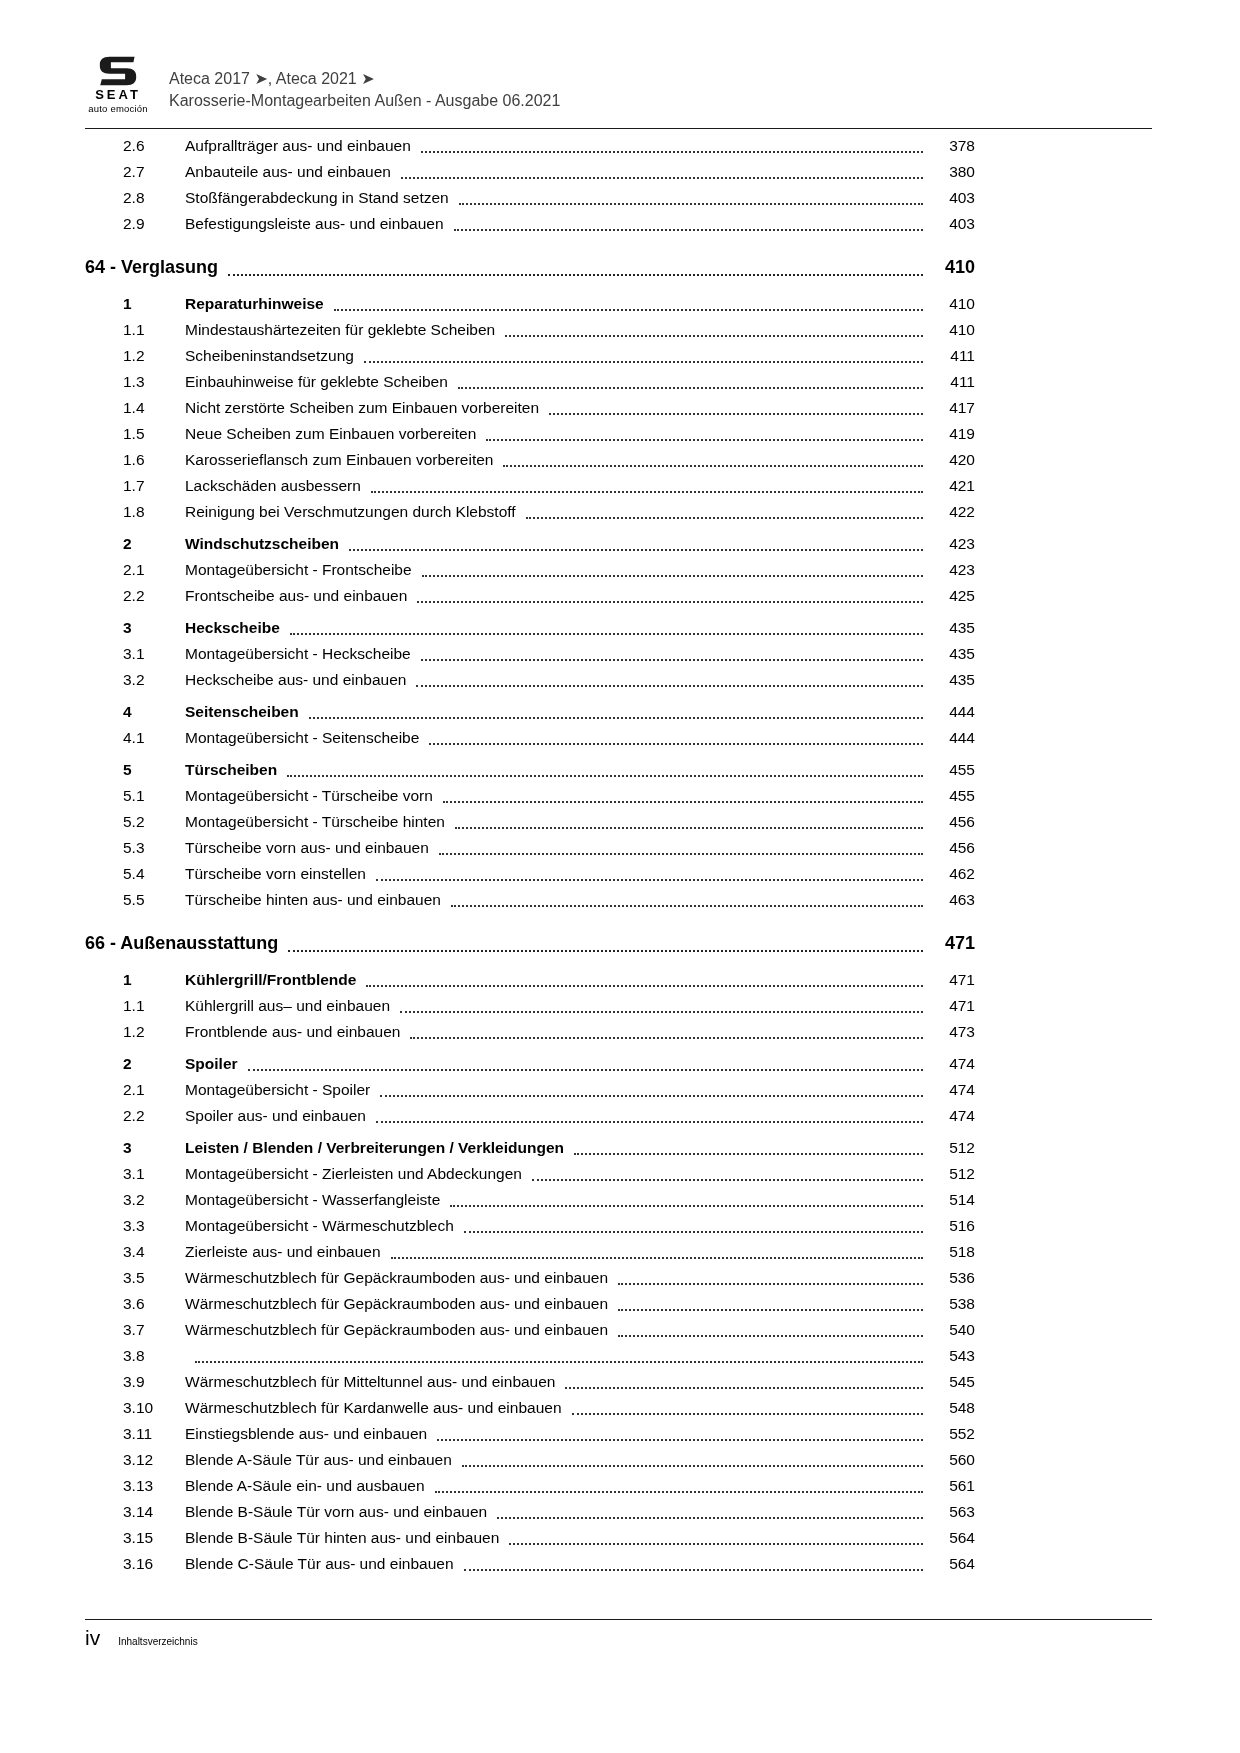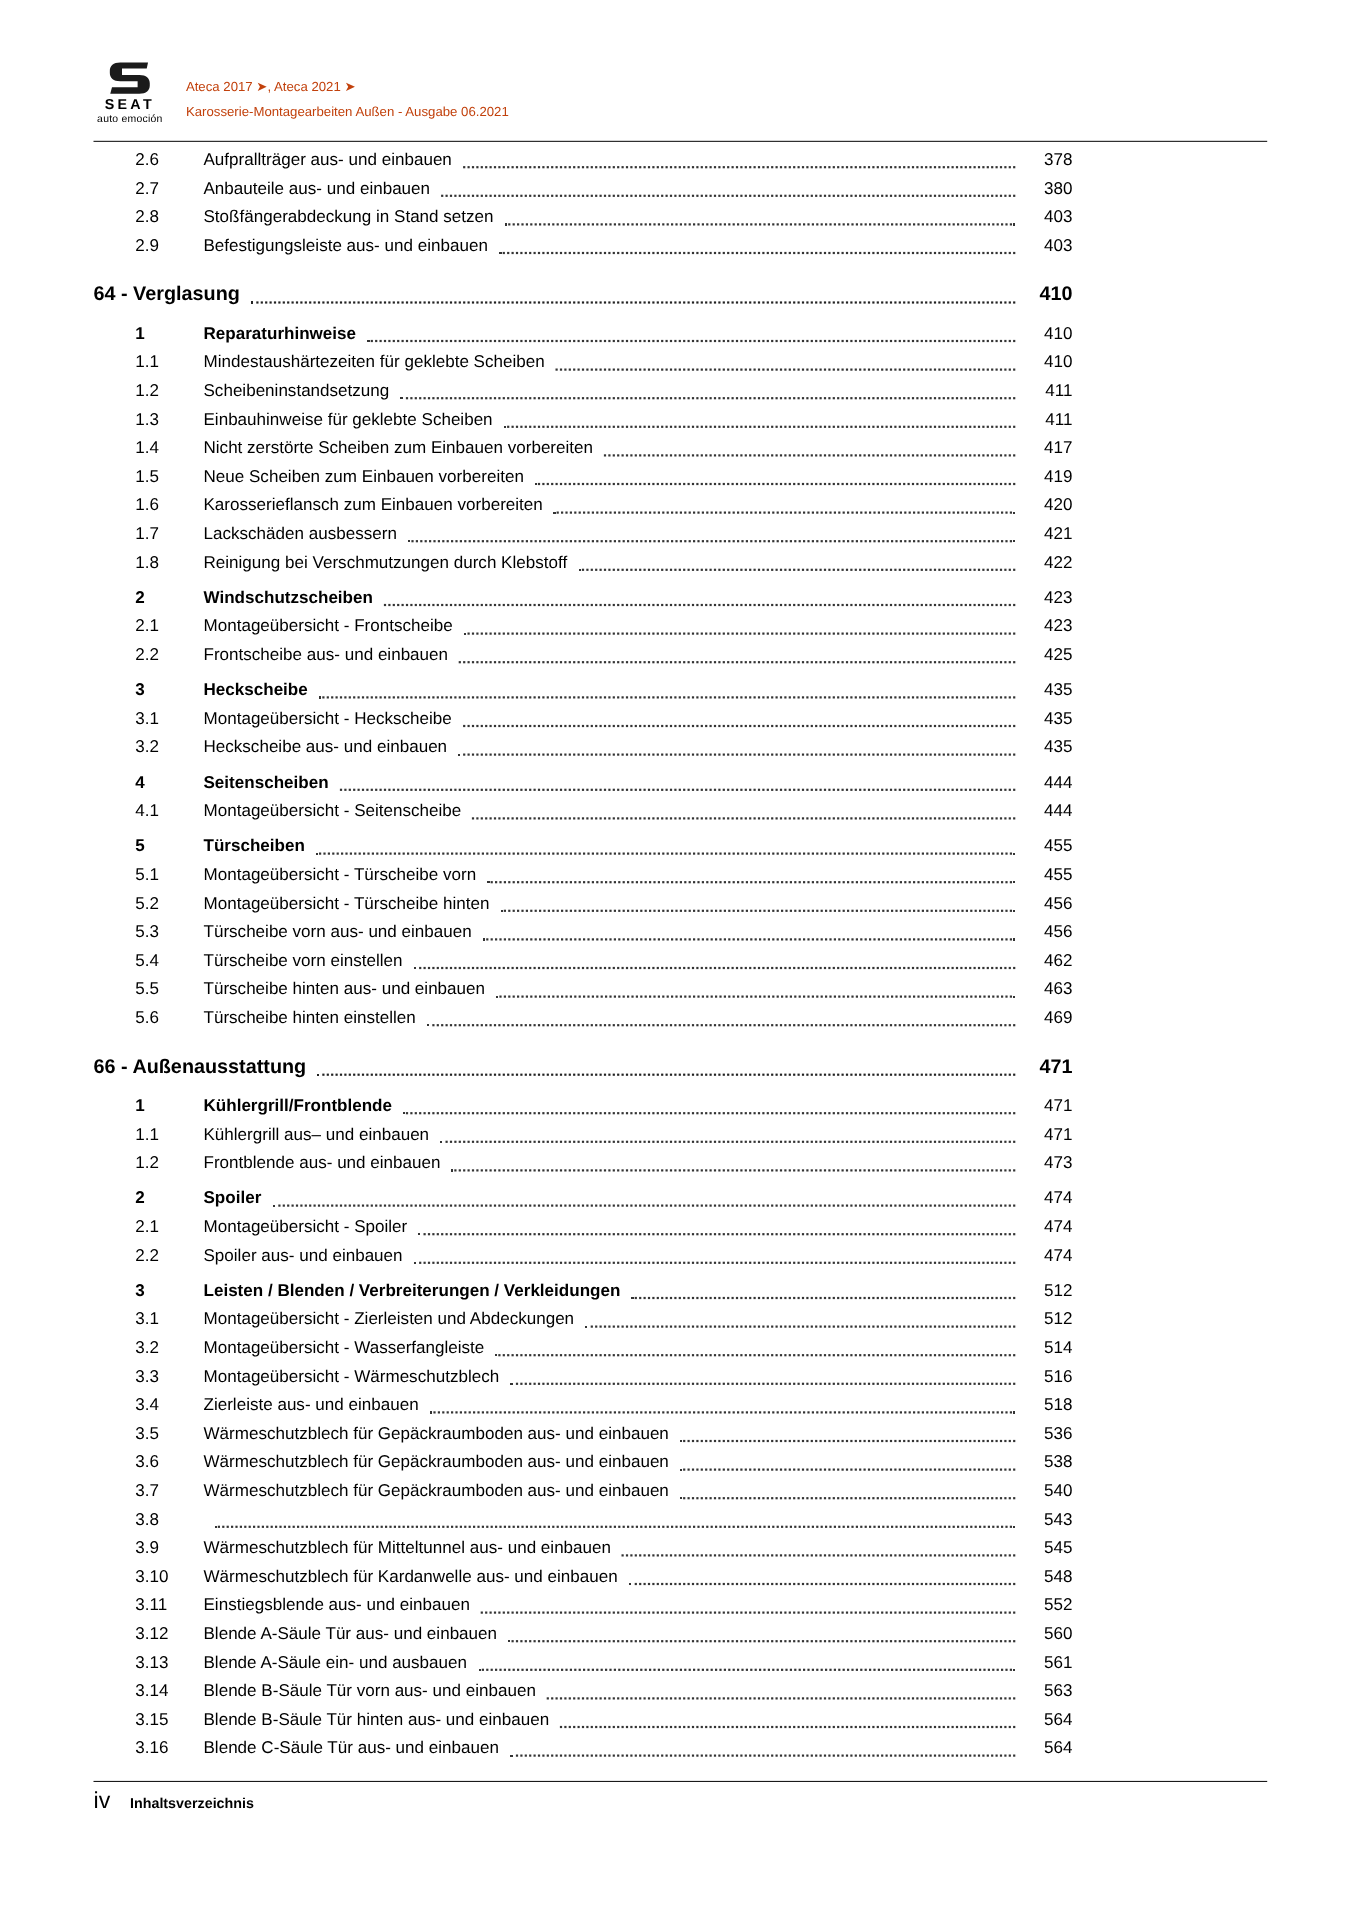--- a/index.html
+++ b/index.html
@@ -10,21 +10,21 @@
     font-family: "Liberation Sans", sans-serif;
     padding: 56px 88px 0 85px;
   }
 
   
   .header { display: flex; align-items: flex-start; gap: 18px; }
   .logo { width: 66px; text-align: center; line-height: 1; flex: none; }
   .logo svg { display: block; margin: 0 auto; }
   .logo-brand { font-weight: 700; font-size: 13px; letter-spacing: 3px; margin-top: 2px; }
   .logo-tagline { font-size: 9.5px; margin-top: 3px; letter-spacing: .2px; }
-  .header-text { padding-top: 12px; font-size: 12px; line-height: 22px; color: #c2410c; }
+  .header-text { padding-top: 12px; font-size: 16px; line-height: 22px; color: #404040; }
   .rule { border: none; border-top: 1.6px solid #1a1a1a; height: 0; }
   .header-rule { margin: 14px 0 0 0; }
 
   
   .toc { margin-top: 4px; padding-right: 177px; }
   .toc-row { display: flex; align-items: flex-end; }
   .toc-entry { font-size: 15.5px; line-height: 26px; padding-left: 38px; }
   .toc-entry .num { flex: none; width: 62px; }
   .toc-entry .title { white-space: nowrap; }
   .toc-entry.bold { margin-top: 6px; }
@@ -32,21 +32,21 @@
   .leader { flex: 1; min-width: 16px; border-bottom: 2px dotted #333; margin: 0 8px 6px 10px; }
   .pg { flex: none; min-width: 44px; text-align: right; }
   .toc-heading { font-size: 18px; font-weight: 700; line-height: 32px; margin: 14px 0 8px 0; }
   .toc-heading .leader { margin-bottom: 7px; border-bottom-color: #222; }
 
   
   .footer { position: absolute; left: 85px; right: 88px; top: 1619px; }
   .footer-rule { margin: 0 0 6px 0; }
   .footer-line { display: flex; align-items: baseline; }
   .folio { font-size: 21px; line-height: 24px; }
-  .footer-text { font-size: 13px; margin-left: 18px; font-weight: bold; }
+  .footer-text { font-size: 10px; margin-left: 18px; }
 </style>
 </head>
 <body>
 
 <div class="page">
 
   <div class="header">
     <div class="logo">
       <span>
         <svg viewBox="0 0 48 38" width="40" height="30" aria-hidden="true">
@@ -228,26 +228,20 @@
           <span class="title">Türscheibe vorn einstellen</span>
           <span class="leader"></span>
           <span class="pg">462</span>
         </div>
         <div class="toc-row toc-entry">
           <span class="num">5.5</span>
           <span class="title">Türscheibe hinten aus- und einbauen</span>
           <span class="leader"></span>
           <span class="pg">463</span>
         </div>
-        <div class="toc-row toc-entry">
-          <span class="num">5.6</span>
-          <span class="title">Türscheibe hinten einstellen</span>
-          <span class="leader"></span>
-          <span class="pg">469</span>
-        </div>
       </section>
       <section class="toc-group">
         <div class="toc-row toc-heading">
           <span class="h-label">66 - Außenausstattung</span>
           <span class="leader"></span>
           <span class="pg">471</span>
         </div>
         <div class="toc-row toc-entry bold">
           <span class="num">1</span>
           <span class="title">Kühlergrill/Frontblende</span>

